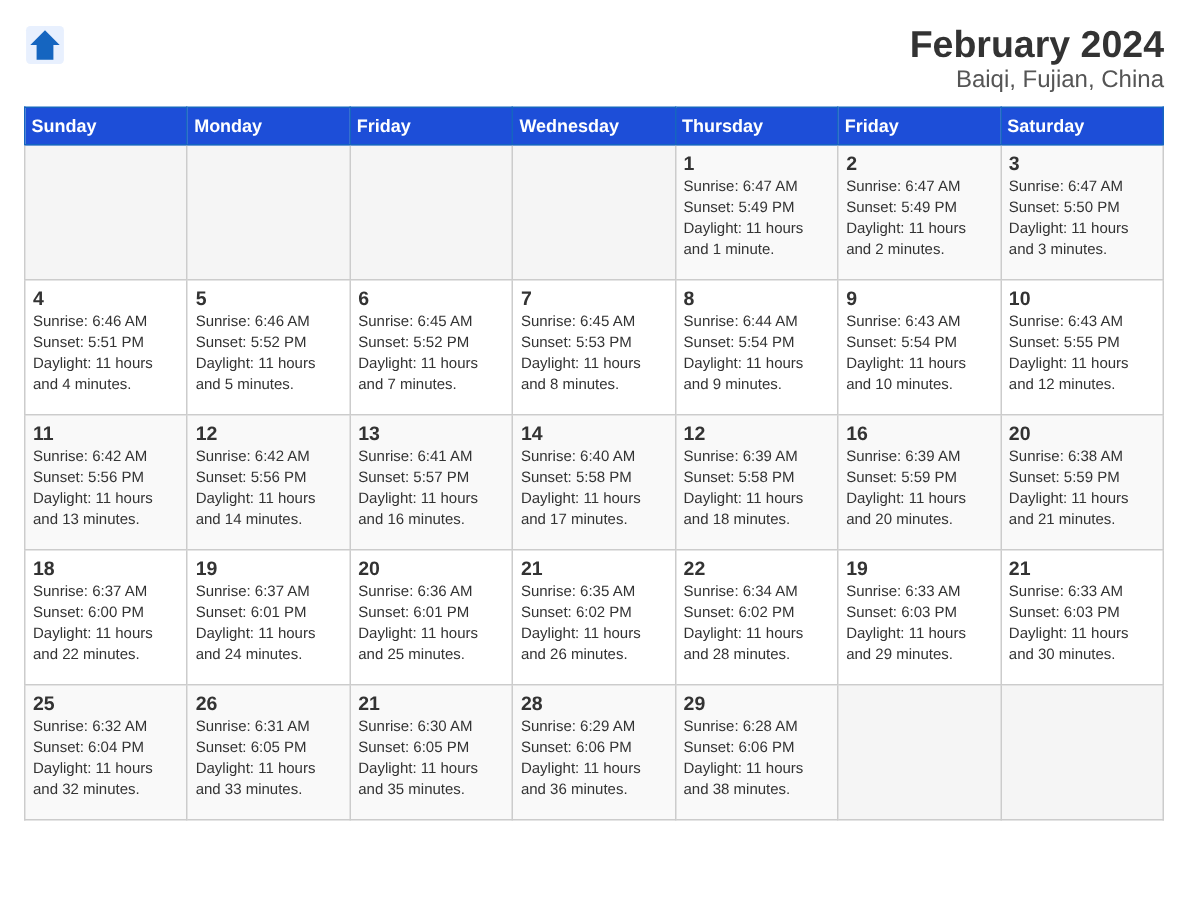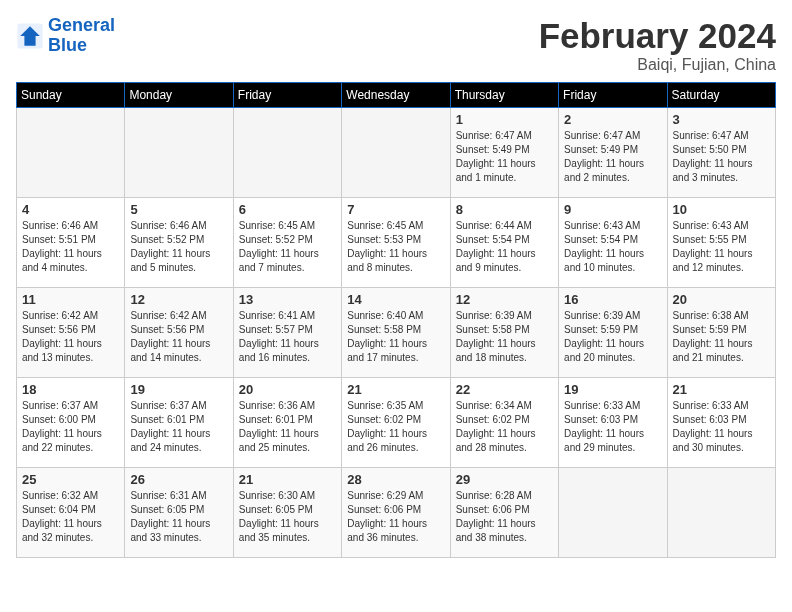--- a/index.html
+++ b/index.html
@@ -31,38 +31,38 @@
       color: #1565c0;
     }
     .logo-icon {
       width: 28px;
       height: 28px;
     }
     .title-block {
       text-align: right;
     }
     .month-title {
-      font-size: 35px;
+      font-size: 25px;
       font-weight: bold;
       color: #333;
     }
     .location {
       font-size: 16px;
       color: #555;
     }
     table {
       width: 100%;
       border-collapse: collapse;
       table-layout: fixed;
     }
     thead tr th {
-      background-color: #000000;
+      background-color: #1d4ed8;
       color: #fff;
       font-size: 12px;
-      font-weight: normal;
+      font-weight: bold;
       padding: 5px 4px;
       text-align: left;
       border: 1px solid #1565c0;
     }
     tbody tr td {
       border: 1px solid #ccc;
       vertical-align: top;
       padding: 4px 5px;
       height: 90px;
       background: #fff;
@@ -89,24 +89,20 @@
   </style>
 </head>
 <body>
 
 <div class="header">
   <div class="logo">
     <svg class="logo-icon" viewBox="0 0 40 40">
       <rect x="2" y="2" width="36" height="36" rx="4" fill="#e8f0fe"></rect>
       <polygon points="20,6 34,20 28,20 28,34 12,34 12,20 6,20" fill="#1565c0"></polygon>
     </svg>
-    <div class="logo-text">
-      <div><span>General</span></div>
-      <div><span>Blue</span></div>
-    </div>
   </div>
   <div class="title-block">
     <div class="month-title">February 2024</div>
     <div class="location">Baiqi, Fujian, China</div>
   </div>
 </div>
 
 <table>
   <thead>
     <tr id="thead-row">

